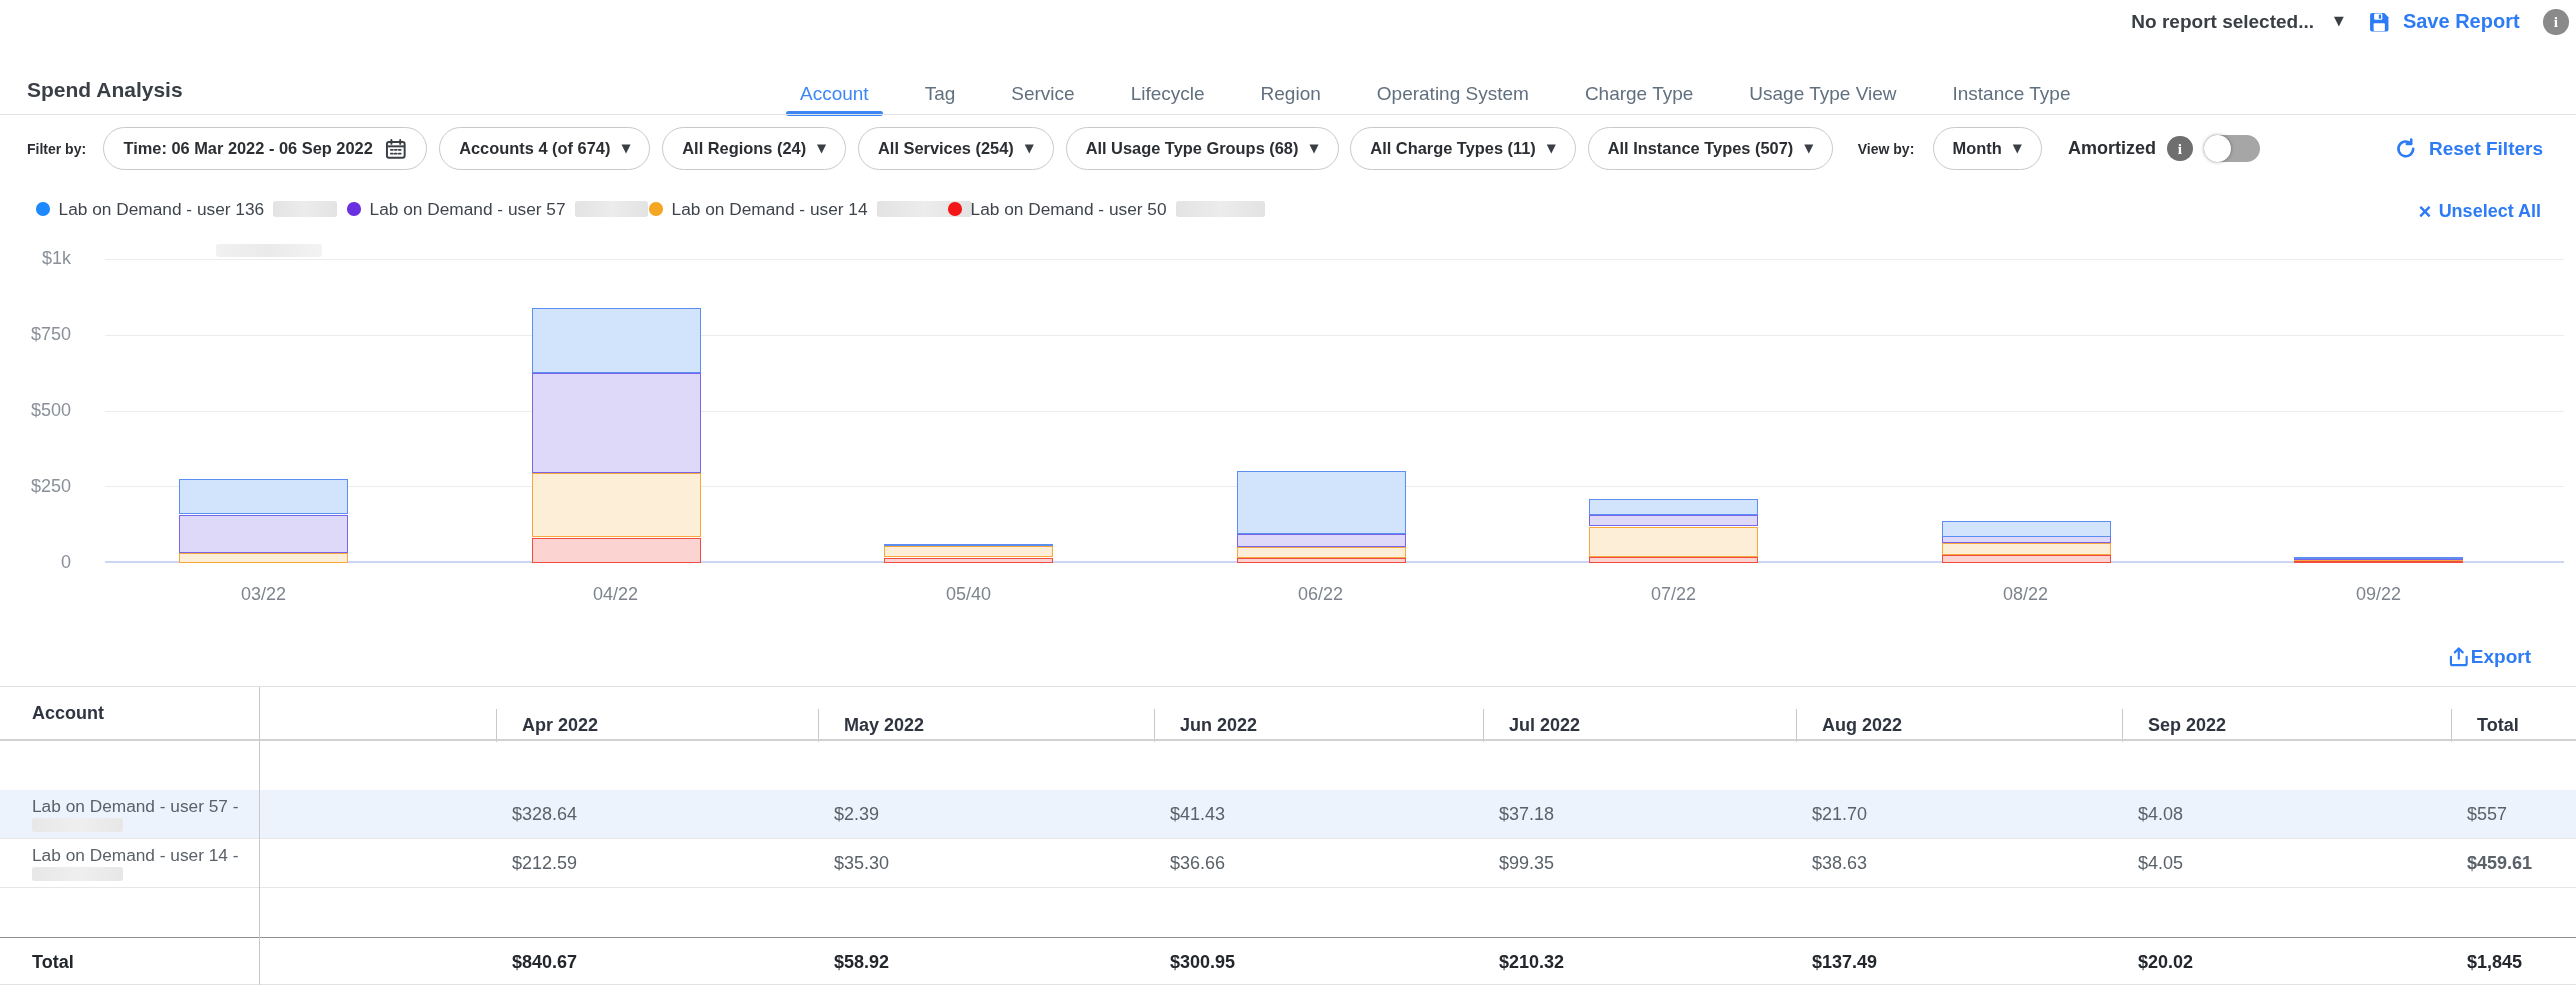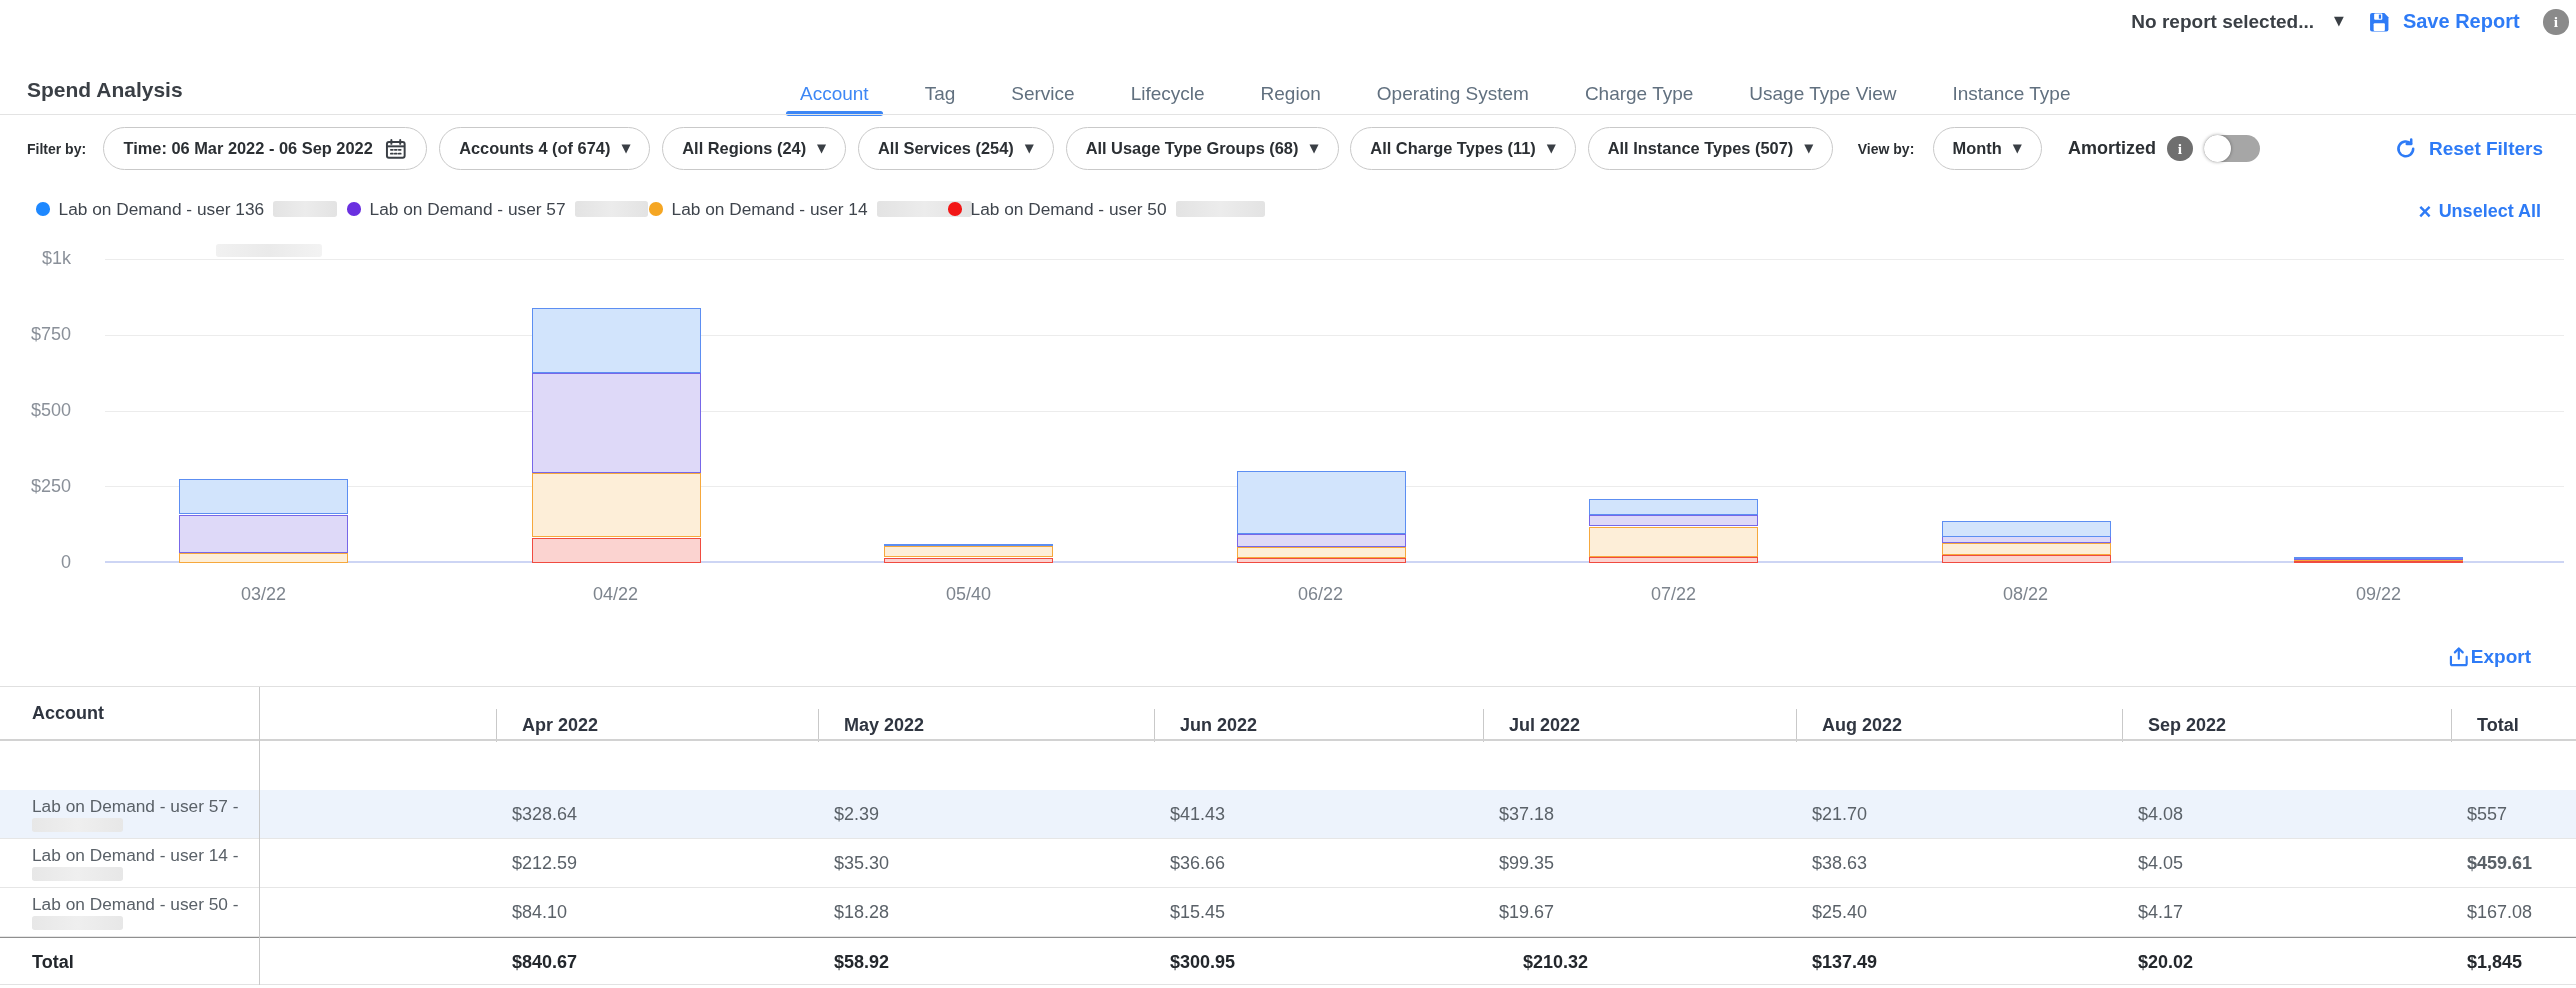--- a/index.html
+++ b/index.html
@@ -302,37 +302,26 @@
         <div class="acct-cell">Lab on Demand - user 14 -</div>
         <div class="acct-blur"></div>
         <div class="val-cell" style="left: 512px;">$212.59</div>
         <div class="val-cell" style="left: 834px;">$35.30</div>
         <div class="val-cell" style="left: 1170px;">$36.66</div>
         <div class="val-cell" style="left: 1499px;">$99.35</div>
         <div class="val-cell" style="left: 1812px;">$38.63</div>
         <div class="val-cell" style="left: 2138px;">$4.05</div>
         <div class="val-cell" style="left: 2467px; font-weight: bold;">$459.61</div>
       </div>
-      <div class="t-row" style="top: 201px;">
-        <div class="acct-cell">Lab on Demand - user 50 -</div>
-        <div class="acct-blur"></div>
-        <div class="val-cell" style="left: 512px;">$84.10</div>
-        <div class="val-cell" style="left: 834px;">$18.28</div>
-        <div class="val-cell" style="left: 1170px;">$15.45</div>
-        <div class="val-cell" style="left: 1499px;">$19.67</div>
-        <div class="val-cell" style="left: 1812px;">$25.40</div>
-        <div class="val-cell" style="left: 2138px;">$4.17</div>
-        <div class="val-cell" style="left: 2467px;">$167.08</div>
-      </div>
       <div class="total-row" style="top: 250px;">
         <div class="total-label">Total</div>
         <div class="val-cell" style="left: 512px;">$840.67</div>
         <div class="val-cell" style="left: 834px;">$58.92</div>
         <div class="val-cell" style="left: 1170px;">$300.95</div>
-        <div class="val-cell" style="left: 1499px; margin-left: 24px;">$210.32</div>
+        <div class="val-cell" style="left: 1499px;">$210.32</div>
         <div class="val-cell" style="left: 1812px;">$137.49</div>
         <div class="val-cell" style="left: 2138px;">$20.02</div>
         <div class="val-cell" style="left: 2467px;">$1,845</div>
       </div>
       <div class="v-divider"></div>
     </div>
 
 </div>
 
 

